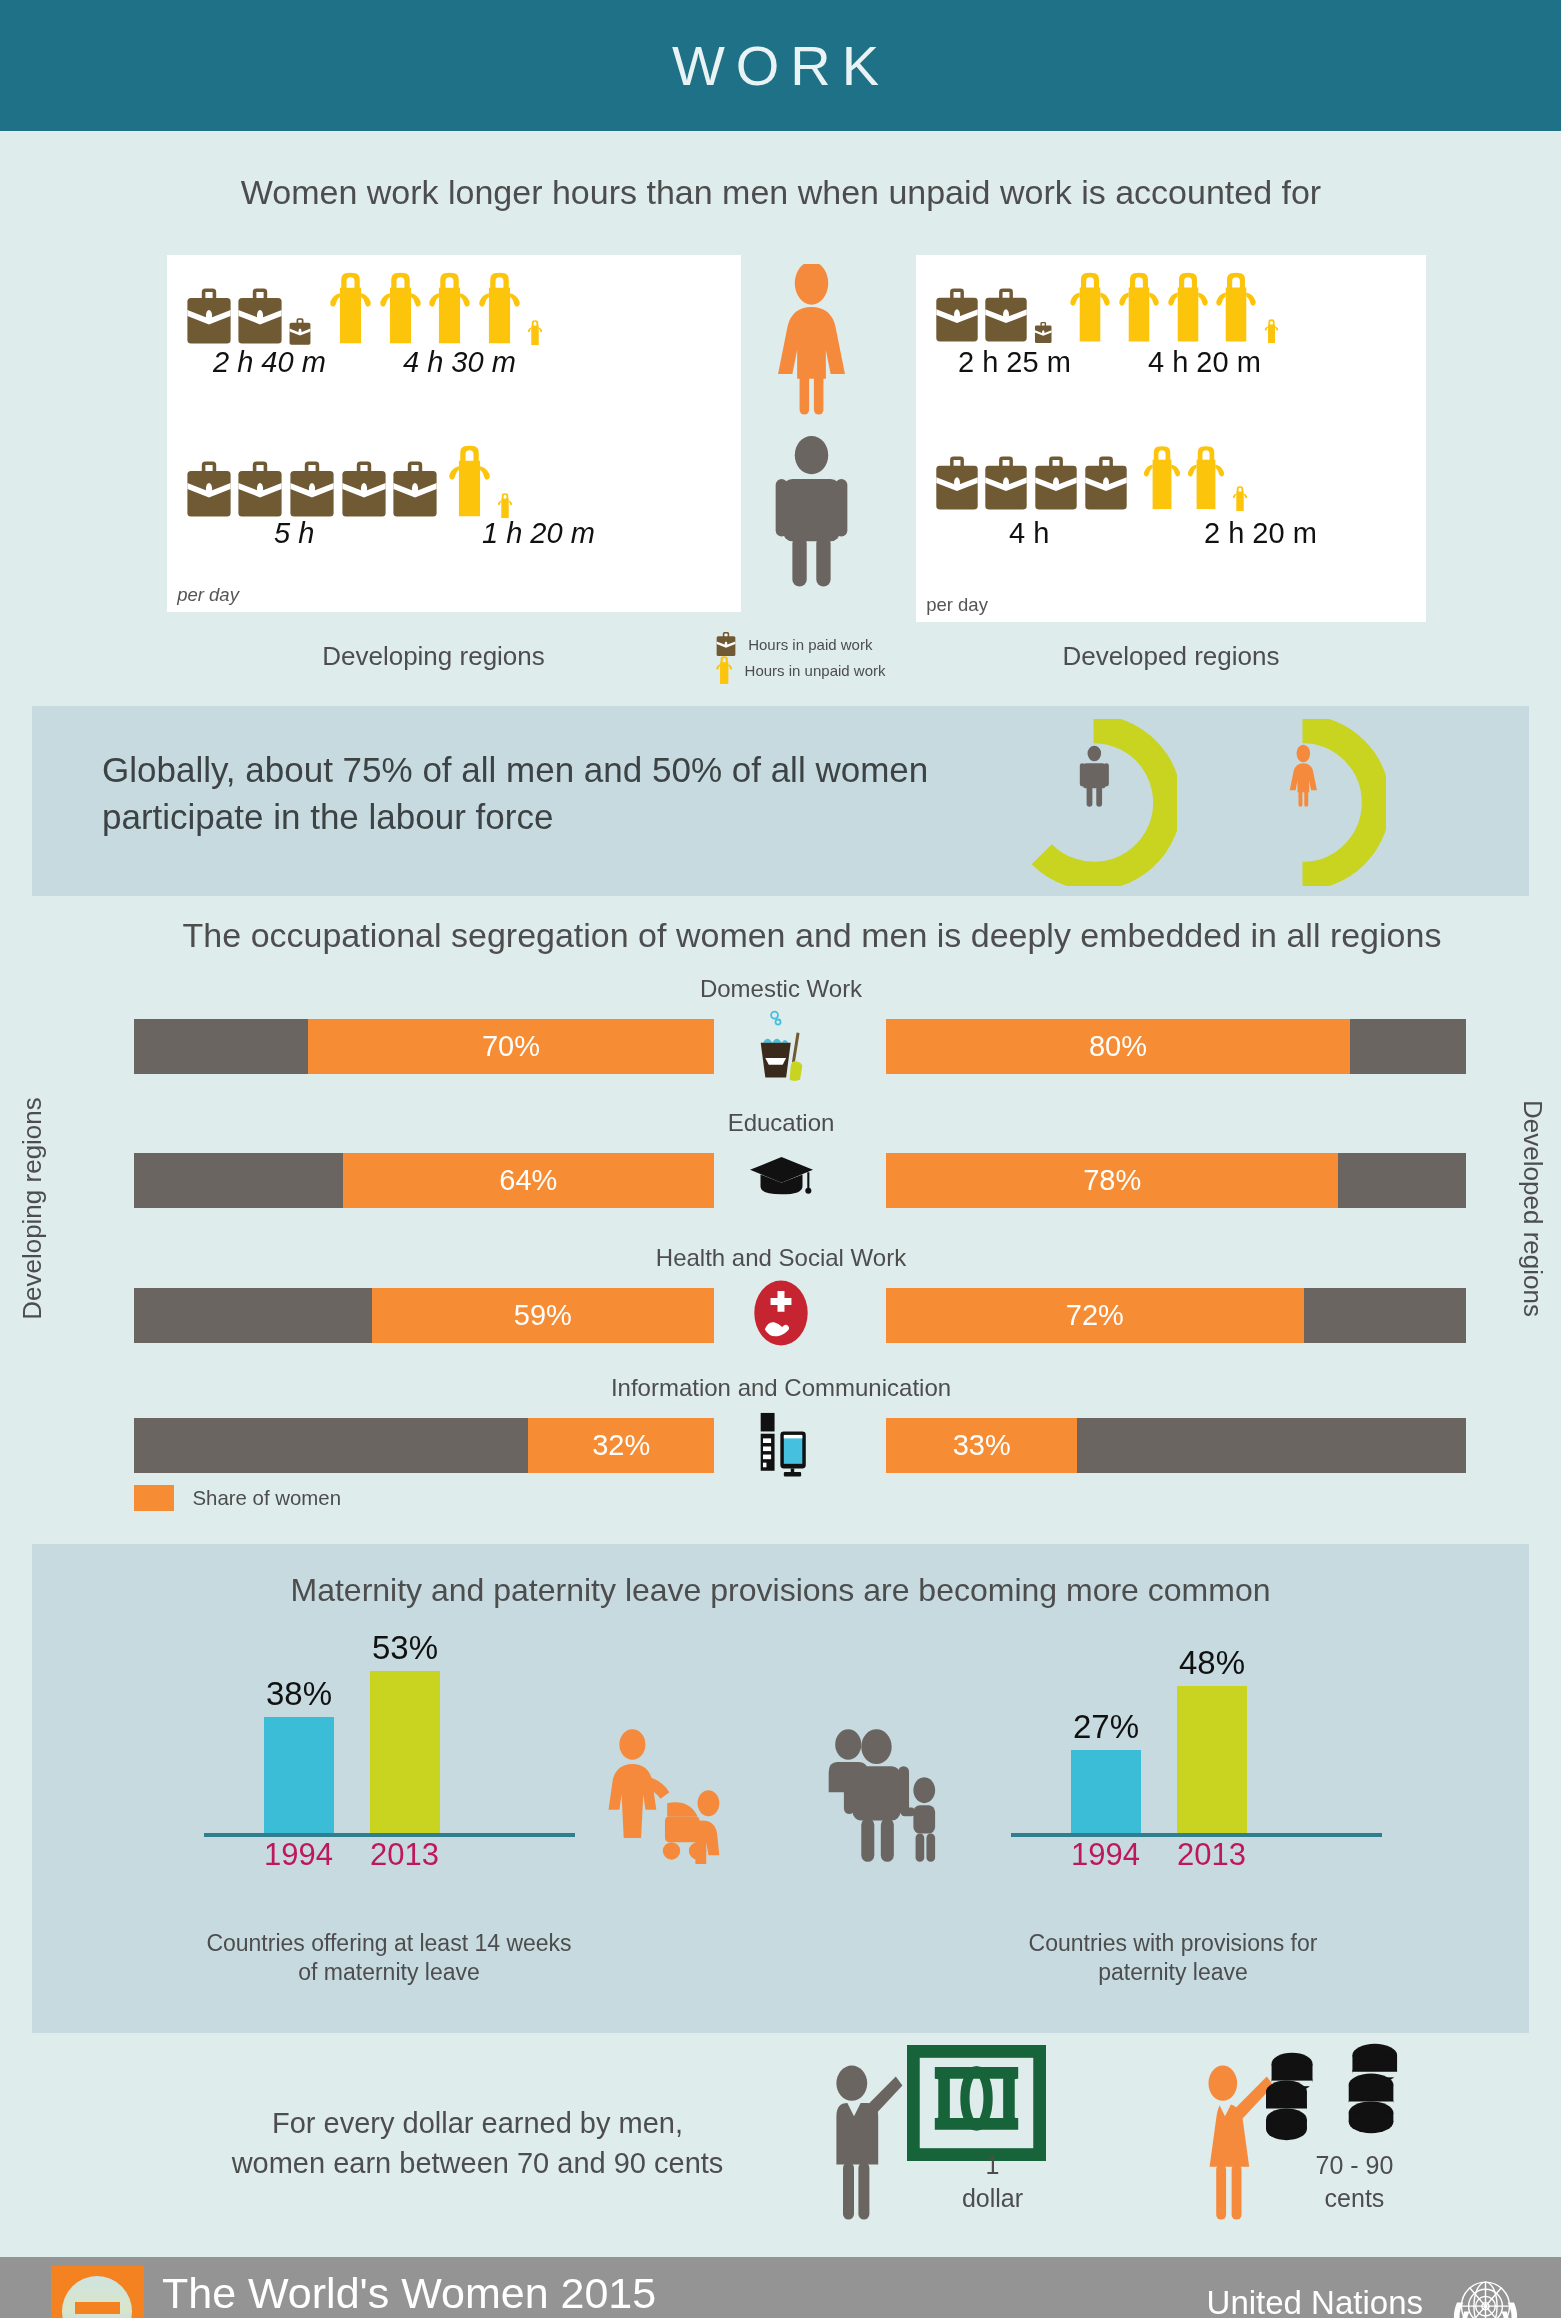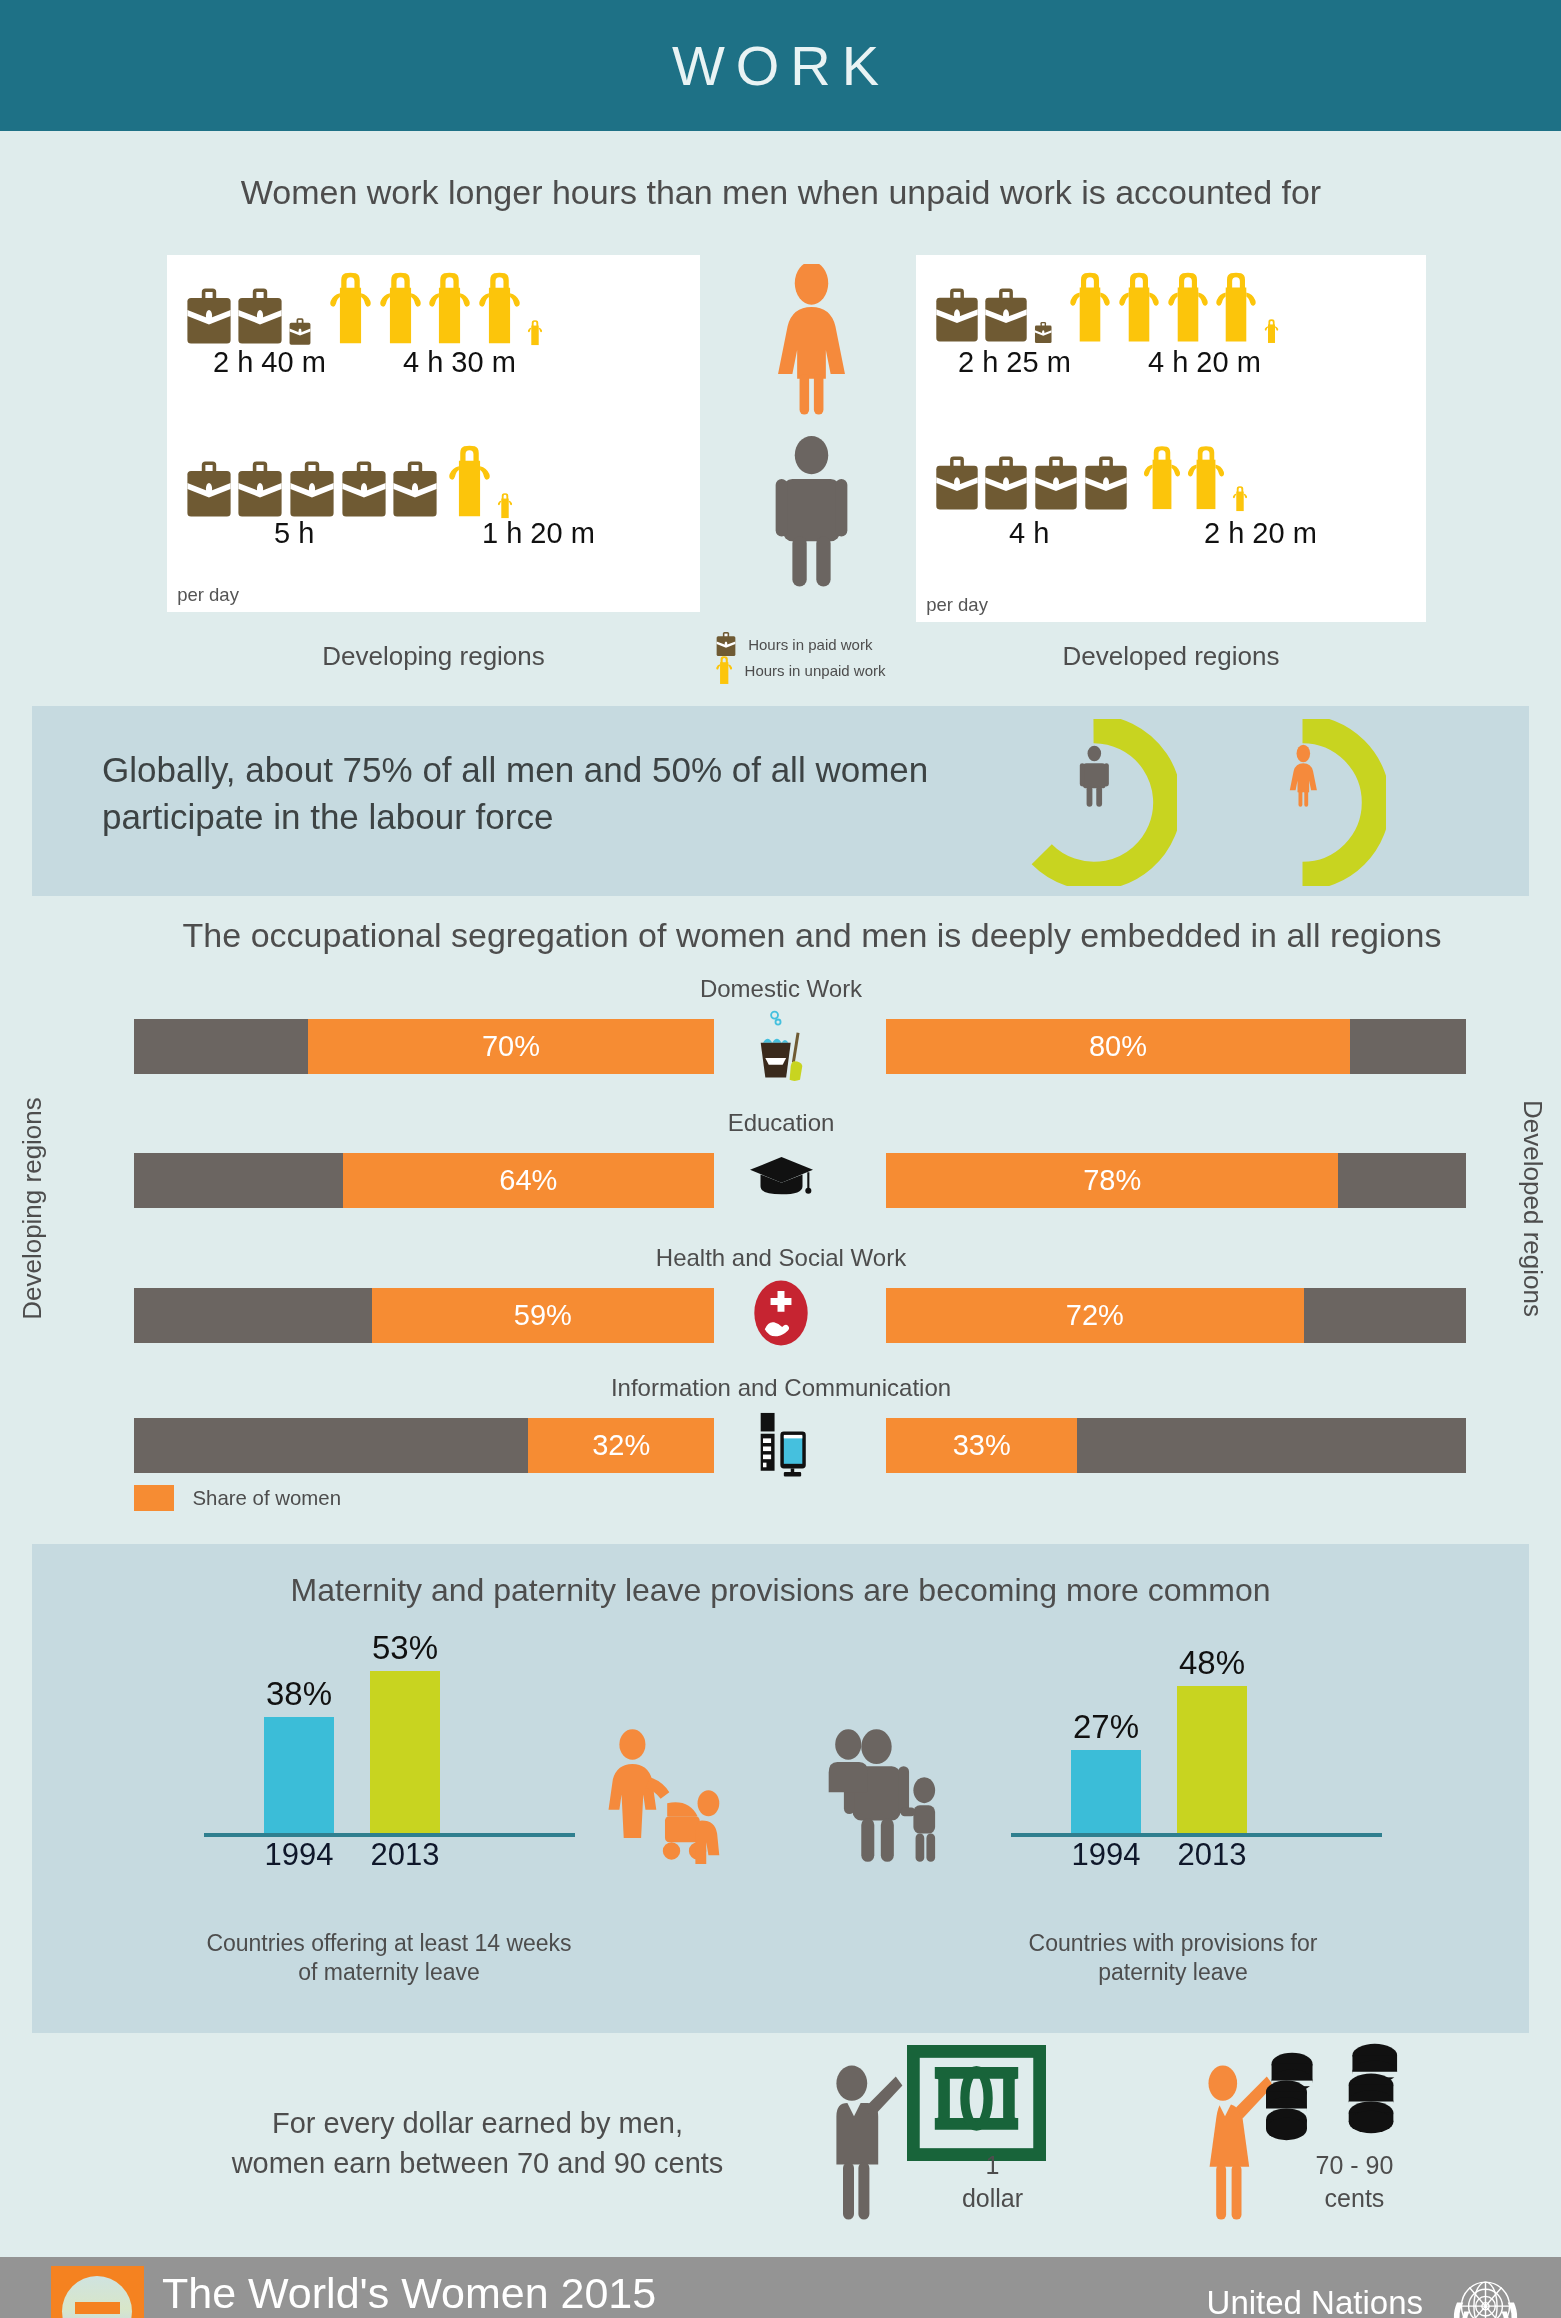--- a/index.html
+++ b/index.html
@@ -31,21 +31,21 @@
   }
   .sec-title{
     position:absolute;text-align:center;width:100%;
     font-size:34px;font-weight:300;color:#4d4d4d;
   }
   .hours-title{top:42px;}
 
   .panel{
     position:absolute;background:#ffffff;
   }
-  .panel-left{left:167px;top:124px;width:533px;height:357px;}
+  .panel-left{left:167px;top:124px;width:574px;height:357px;font-style:italic;}
   .panel-right{left:916px;top:124px;width:510px;height:367px;}
 
   .icon-row{position:absolute;display:flex;align-items:flex-end;}
   .val-label{position:absolute;font-size:29px;color:#111;font-weight:400;}
   .perday{position:absolute;left:10.2px;bottom:6.5px;font-size:18.5px;color:#555;font-weight:300;}
 
   .figure-col{position:absolute;left:723px;top:124px;width:176px;height:357px;}
   .fig-woman{position:absolute;left:28px;top:9.3px;}
   .fig-man{position:absolute;left:28px;top:181px;}
 
@@ -108,21 +108,21 @@
   }
   .mat-title{position:absolute;width:100%;text-align:center;top:28px;font-size:32px;font-weight:300;color:#4d4d4d;}
 
   .chartbox{position:absolute;width:408px;height:241px;}
   .chart-left{left:153px;top:93px;}
   .chart-right{left:960px;top:93px;}
   .axis{position:absolute;left:18.5px;bottom:41px;width:371px;height:4.2px;background:#2f7f8f;}
   .cbar{position:absolute;bottom:45px;width:70px;}
   .cbar .fill{position:absolute;bottom:0;width:70px;}
   .cbar .vlab{position:absolute;width:70px;text-align:center;font-size:33px;font-weight:400;color:#111;}
-  .cbar .ylab{position:absolute;top:100%;margin-top:3.7px;width:70px;text-align:center;font-size:31px;font-weight:400;color:#0f172a;}
+  .cbar .ylab{position:absolute;top:100%;margin-top:3.7px;width:70px;font-size:31px;font-weight:400;color:#be185d;}
   .chart-cap{
     position:absolute;width:464px;text-align:center;font-size:23px;
     font-weight:300;color:#4d4d4d;line-height:1.28;
   }
   .cap-left{left:125px;top:385px;}
   .cap-right{left:909px;top:385px;}
 
   
   .sec-wage{
     position:absolute;left:0;top:2033px;width:1562px;height:224px;

